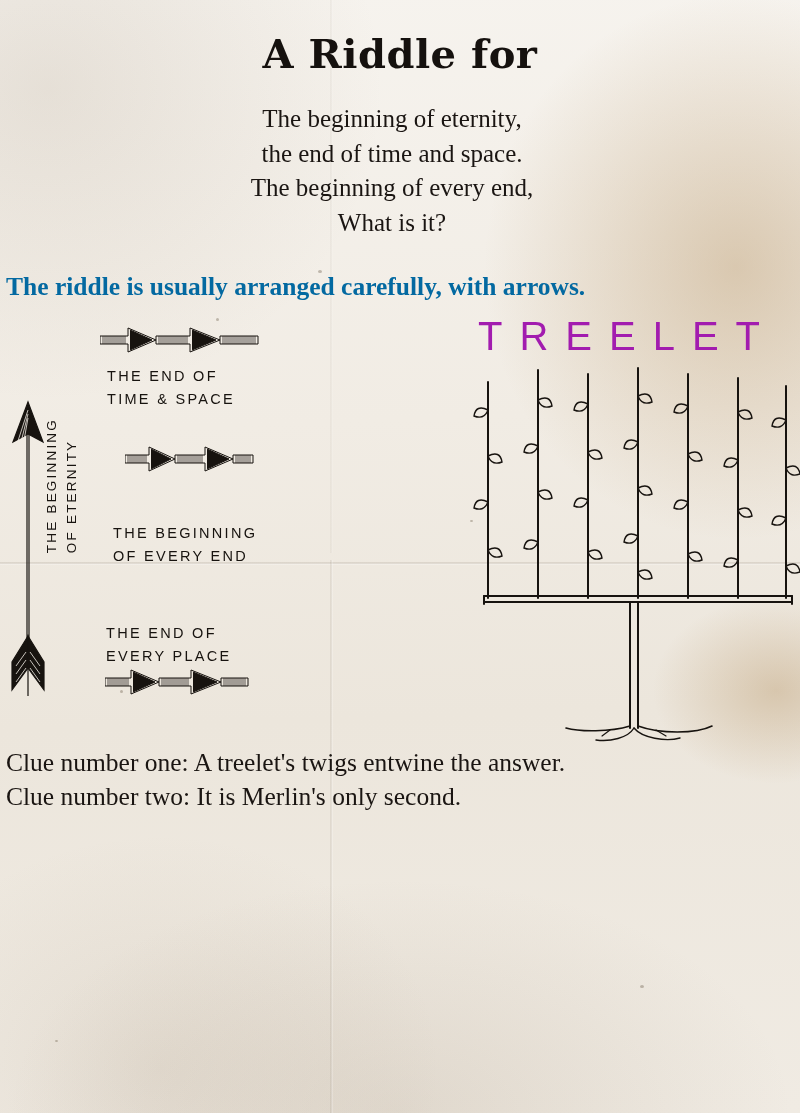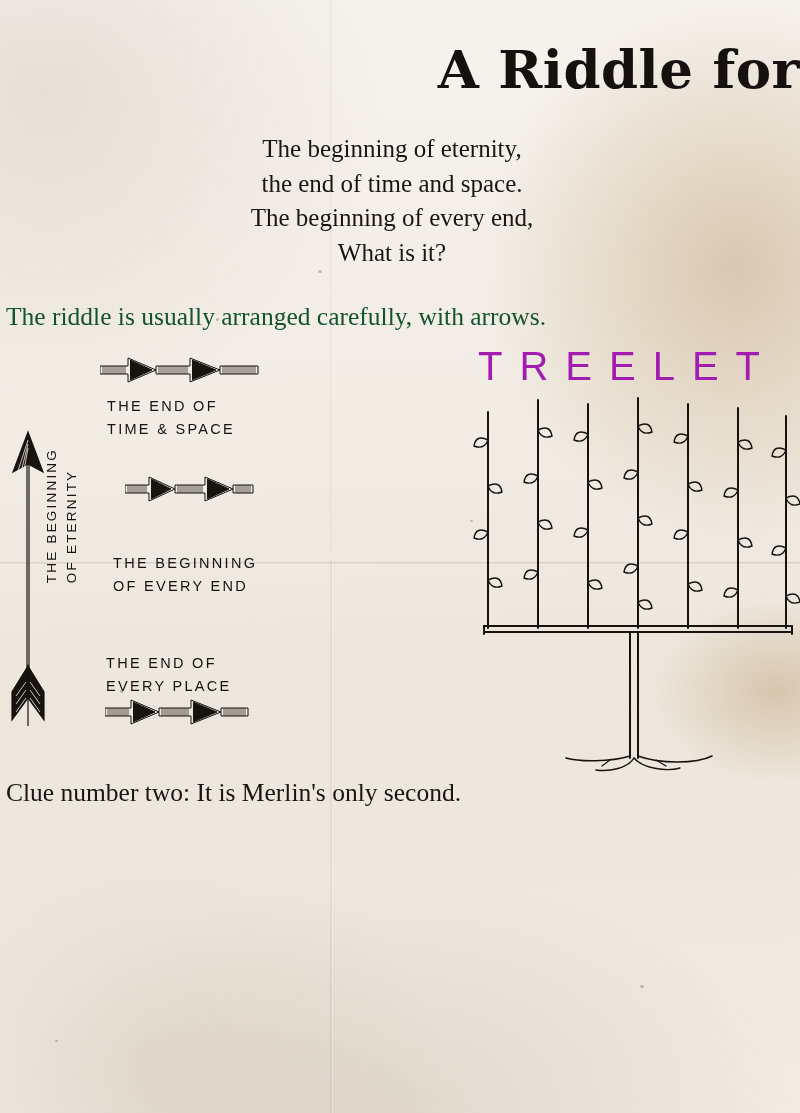--- a/index.html
+++ b/index.html
@@ -49,23 +49,23 @@
 
   .content {
     position: relative;
     z-index: 3;
     width: 800px;
     height: 1113px;
   }
 
   
   .title {
-    text-align: right;
+    text-align: center;
     font-family: "DejaVu Serif", serif;
-    font-size: 53px;
+    font-size: 40px;
     line-height: 1.04;
     color: #15110e;
     letter-spacing: 0.5px;
     padding-top: 6px;
   }
   .title .l2 { display: block; }
 
   
   .intro {
     margin: 36px 6px 0 6px;
@@ -79,21 +79,22 @@
     text-align: center;
     font-size: 25px;
     line-height: 1.38;
     color: #1a1512;
     padding-right: 40px;
   }
   .riddle div { white-space: nowrap; padding-left: 24px; }
   .arranged {
     margin: 32px 6px 0 6px;
     font-size: 25.5px;
-    color: #14532d;
+    color: #0369a1;
+    font-weight: bold;
   }
 
   
   .figure {
     position: relative;
     height: 430px;
     margin-top: 8px;
   }
   .vlabel {
     position: absolute;
@@ -293,16 +294,17 @@
 
         <path d="M326 60 q-12 -6 -14 6 q10 4 14 -6"></path>
         <path d="M326 108 q12 -6 14 6 q-10 4 -14 -6"></path>
         <path d="M326 158 q-12 -6 -14 6 q10 4 14 -6"></path>
         <path d="M326 206 q12 -6 14 6 q-10 4 -14 -6"></path>
       </g>
     </svg>
   </div>
 
   <div class="closing">
+    <div>Clue number one: A treelet's twigs entwine the answer.</div>
     <div>Clue number two: It is Merlin's only second.</div>
   </div>
 
 </div>
 
 </body></html>

